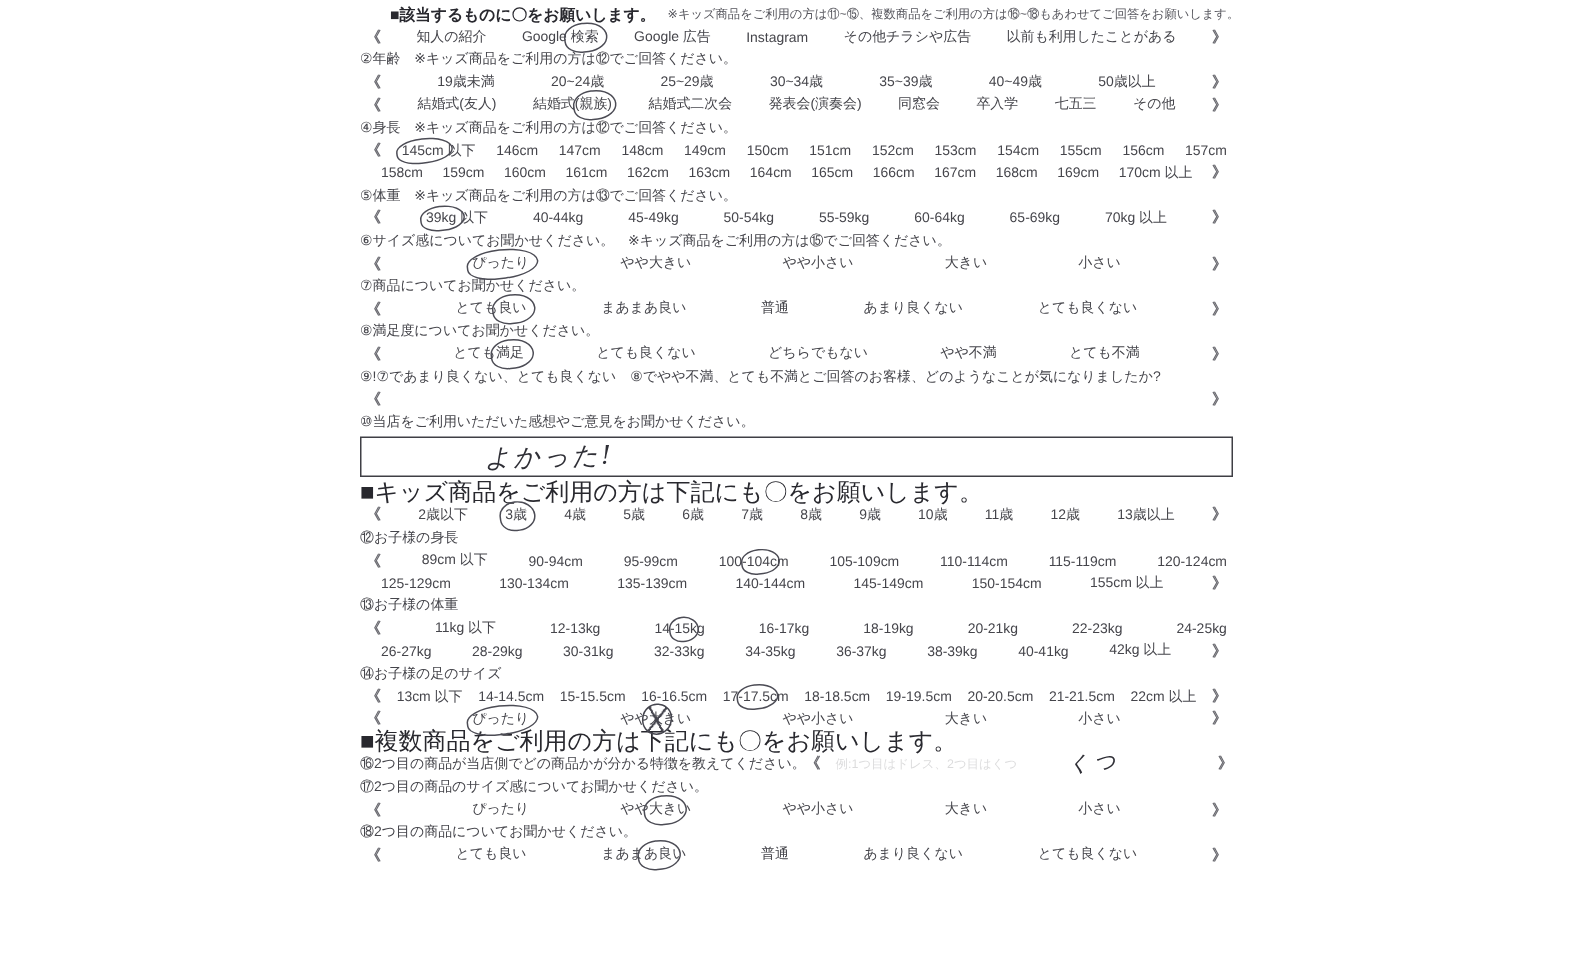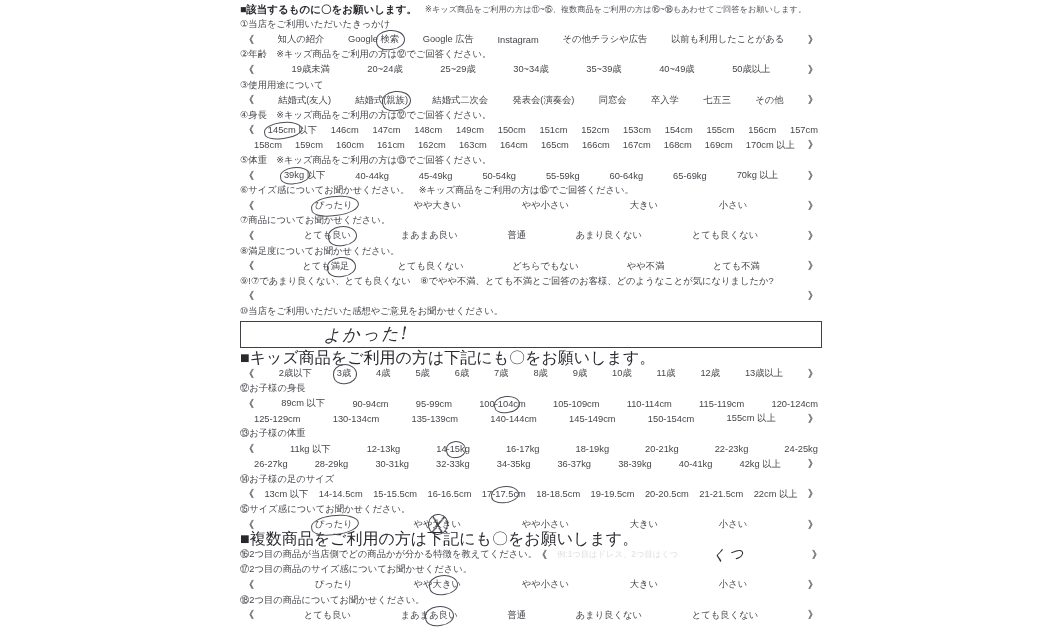--- a/index.html
+++ b/index.html
@@ -3,21 +3,21 @@
 <meta charset="utf-8">
 <style>
   html,body{margin:0;padding:0;}
   body{
     width:1060px;height:640px;background:#ffffff;overflow:hidden;
     font-family:"Liberation Sans","DejaVu Sans",sans-serif;color:#3d3d42;
     position:relative;
   }
   .sheet{position:absolute;left:240px;top:2px;width:582px;}
   .row{height:15.1px;display:flex;align-items:center;white-space:nowrap;font-size:9.3px;}
-  .title .bold{font-weight:bold;font-size:10.5px;color:#28282e;}
+  .title .bold{font-weight:bold;font-size:10.5px;color:#28282e;margin-left:20px;}
   .note{font-size:8.2px;color:#55555c;margin-left:8px;text-align:right;}
   .heading{font-weight:normal;font-size:16px;color:#28282e;}
   .qlabel{font-size:9.3px;color:#45454b;}
   .opts{justify-content:space-between;padding:0 4px;color:#45454b;}
   .opts.cont{padding-left:14px;align-items:center;}
   .br{color:#6a6a70;font-size:10px;font-weight:bold;}
   .opt{position:relative;}
   .c{position:relative;display:inline-block;}
   .c::after{content:"";position:absolute;left:-4px;right:-6px;top:-3px;bottom:-4px;
     border:1.4px solid #4c4c55;border-radius:48% 55% 50% 45%;transform:rotate(-7deg);pointer-events:none;}
@@ -37,21 +37,20 @@
   .inline .hand{font-size:14px;margin-left:34px;transform:rotate(-4deg);letter-spacing:3px;}
 </style>
 </head>
 <body>
 
 <div class="sheet">
     <div class="row title">
       <span class="bold">■該当するものに〇をお願いします。</span>
       <span class="note">※キッズ商品をご利用の方は⑪~⑮、複数商品をご利用の方は⑯~⑱もあわせてご回答をお願いします。</span>
     </div>
-    <div class="row qlabel">①当店をご利用いただいたきっかけ</div>
     <div class="row opts">
       <span class="br">《</span>
       <span class="opt"><span>知人の紹介</span></span>
       <span class="opt"><span>Google </span><span class="c">検索</span></span>
       <span class="opt"><span>Google 広告</span></span>
       <span class="opt"><span>Instagram</span></span>
       <span class="opt"><span>その他チラシや広告</span></span>
       <span class="opt"><span>以前も利用したことがある</span></span>
       <span class="br">》</span>
     </div>
@@ -60,21 +59,20 @@
       <span class="br">《</span>
       <span class="opt"><span>19歳未満</span></span>
       <span class="opt"><span>20~24歳</span></span>
       <span class="opt"><span>25~29歳</span></span>
       <span class="opt"><span>30~34歳</span></span>
       <span class="opt"><span>35~39歳</span></span>
       <span class="opt"><span>40~49歳</span></span>
       <span class="opt"><span>50歳以上</span></span>
       <span class="br">》</span>
     </div>
-    <div class="row qlabel">③使用用途について</div>
     <div class="row opts">
       <span class="br">《</span>
       <span class="opt"><span>結婚式(友人)</span></span>
       <span class="opt"><span>結婚式(</span><span class="c">親族</span><span>)</span></span>
       <span class="opt"><span>結婚式二次会</span></span>
       <span class="opt"><span>発表会(演奏会)</span></span>
       <span class="opt"><span>同窓会</span></span>
       <span class="opt"><span>卒入学</span></span>
       <span class="opt"><span>七五三</span></span>
       <span class="opt"><span>その他</span></span>
@@ -238,21 +236,20 @@
       <span class="opt"><span>15-15.5cm</span></span>
       <span class="opt"><span>16-16.5cm</span></span>
       <span class="opt"><span>17-</span><span class="c">17.5</span><span>cm</span></span>
       <span class="opt"><span>18-18.5cm</span></span>
       <span class="opt"><span>19-19.5cm</span></span>
       <span class="opt"><span>20-20.5cm</span></span>
       <span class="opt"><span>21-21.5cm</span></span>
       <span class="opt"><span>22cm 以上</span></span>
       <span class="br">》</span>
     </div>
-    <div class="row qlabel">⑮サイズ感についてお聞かせください。</div>
     <div class="row opts">
       <span class="br">《</span>
       <span class="opt"><span class="c">ぴったり</span></span>
       <span class="opt"><span>やや</span><span class="s">大</span><span>きい</span></span>
       <span class="opt"><span>やや小さい</span></span>
       <span class="opt"><span>大きい</span></span>
       <span class="opt"><span>小さい</span></span>
       <span class="br">》</span>
     </div>
     <div class="row heading">■複数商品をご利用の方は下記にも〇をお願いします。</div>

